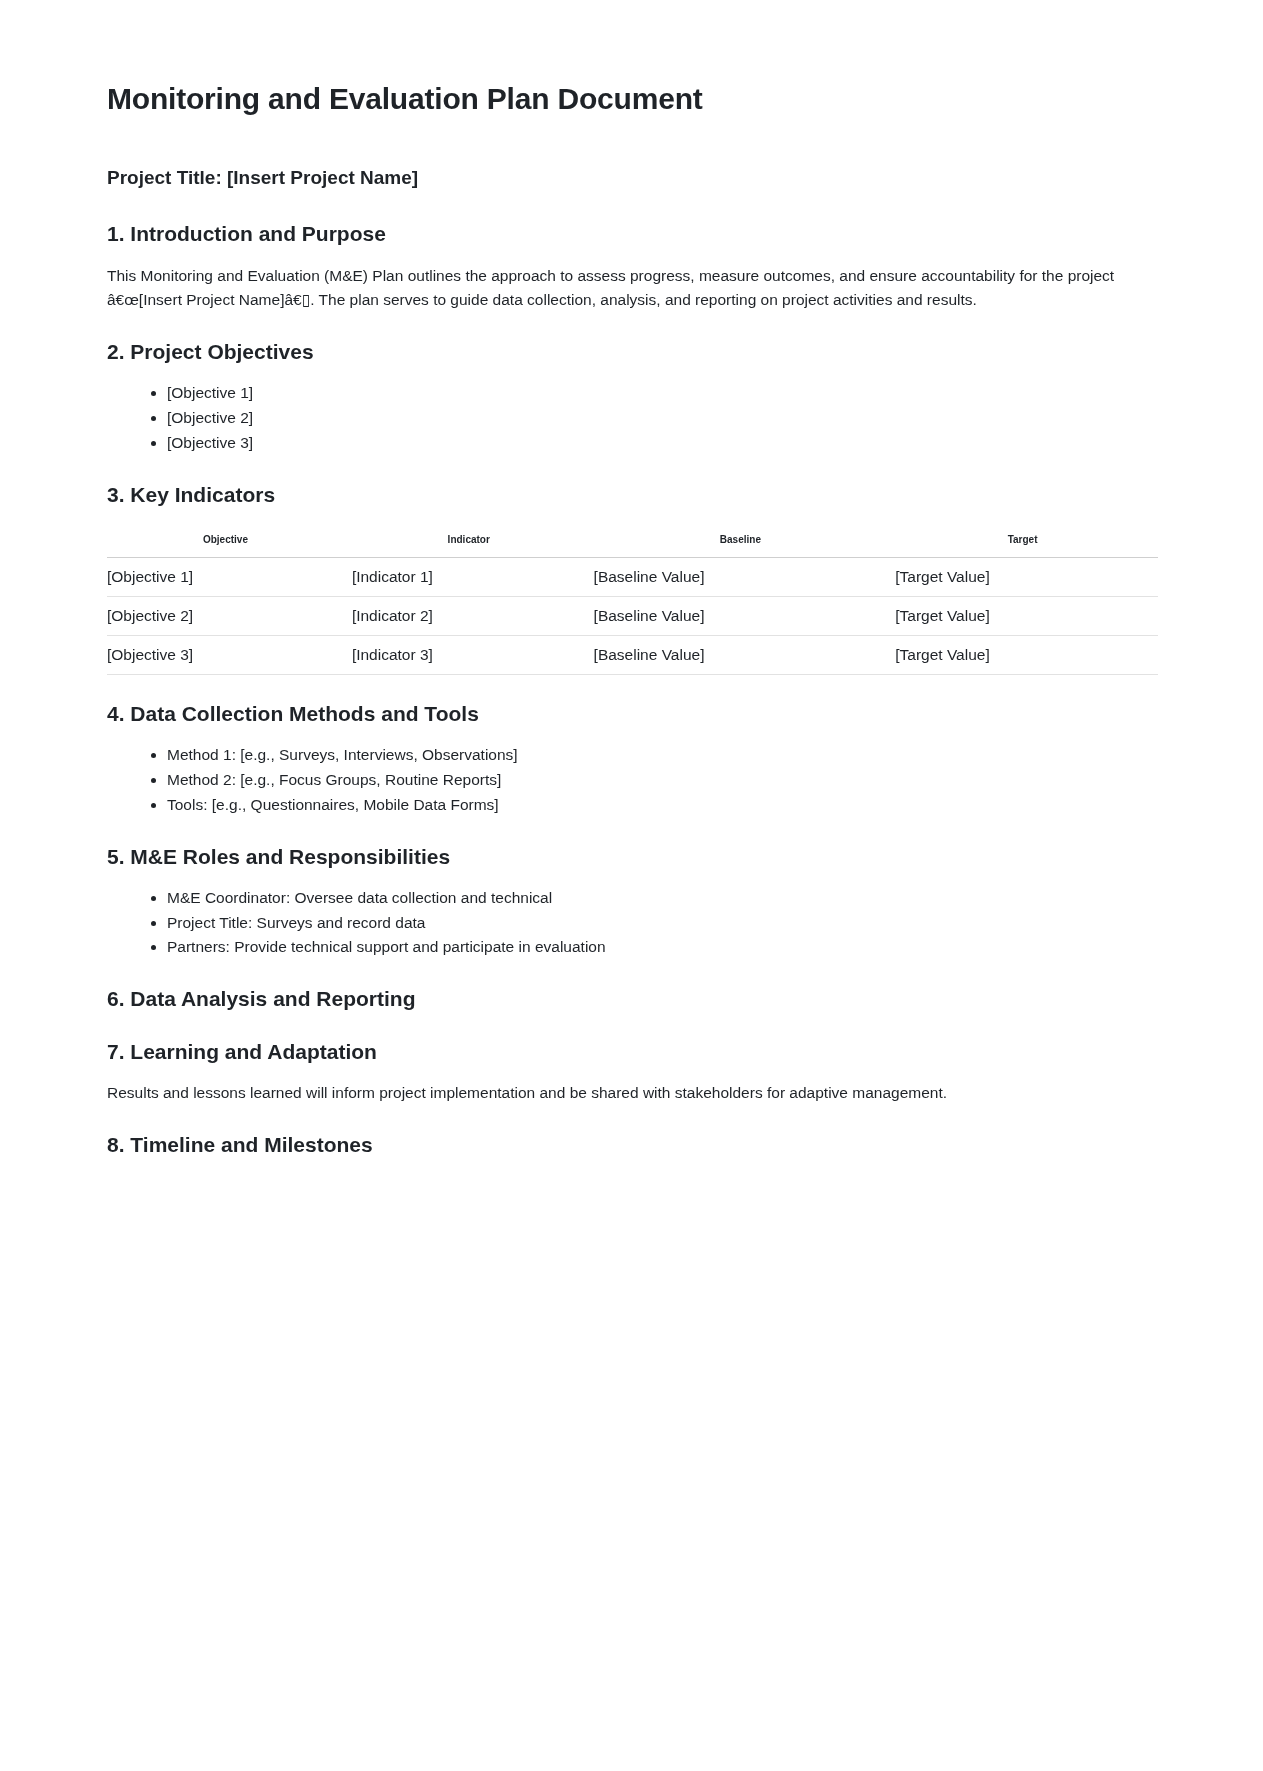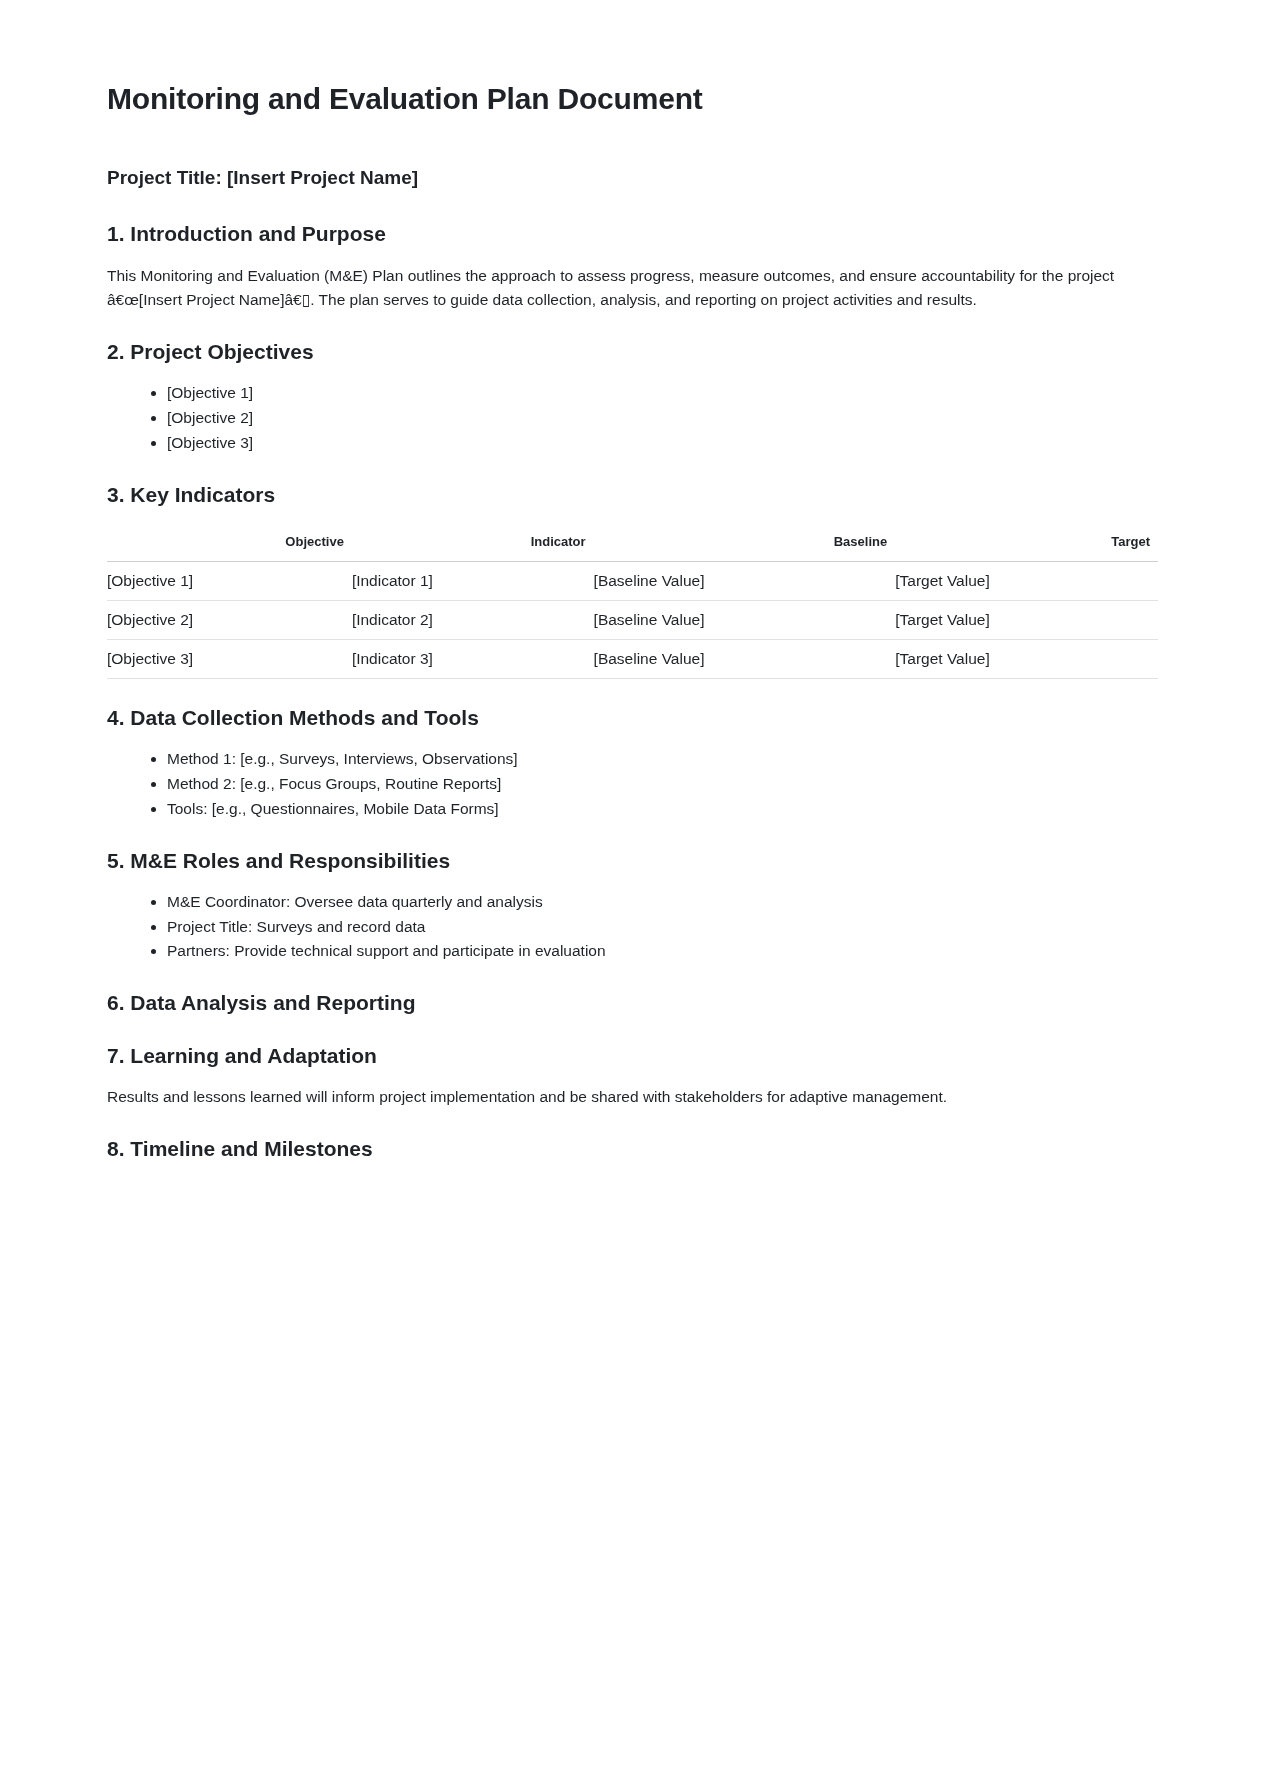--- a/index.html
+++ b/index.html
@@ -53,22 +53,22 @@
   ul.doc-list li .li-label {
     font-weight: 400;
   }
   table.indicators-table {
     width: 100%;
     border-collapse: collapse;
     margin: 4px 0 6px 0;
     table-layout: fixed;
   }
   table.indicators-table th {
-    text-align: right;
-    font-size: 13px;
+    text-align: center;
+    font-size: 10px;
     font-weight: 700;
     padding: 10px 8px 12px 0;
     border-bottom: 1px solid #cfcfcf;
   }
   table.indicators-table td {
     font-size: 15.5px;
     padding: 10px 8px 10px 0;
     border-bottom: 1px solid #e2e2e2;
   }
   col.c1 { width: 23.3%; }
@@ -135,21 +135,21 @@
 
   <h3 class="section-heading">4. Data Collection Methods and Tools</h3>
   <ul class="doc-list">
     <li><span class="li-label">Method 1:</span><span> [e.g., Surveys, Interviews, Observations]</span></li>
     <li><span class="li-label">Method 2:</span><span> [e.g., Focus Groups, Routine Reports]</span></li>
     <li><span class="li-label">Tools:</span><span> [e.g., Questionnaires, Mobile Data Forms]</span></li>
   </ul>
 
   <h3 class="section-heading">5. M&amp;E Roles and Responsibilities</h3>
   <ul class="doc-list">
-    <li><span class="li-label">M&amp;E Coordinator:</span><span> Oversee data quarterly and analysis</span></li>
+    <li><span class="li-label">M&amp;E Coordinator:</span><span> Oversee data collection and technical</span></li>
     <li><span class="li-label">Project Title:</span><span> Surveys and record data</span></li>
     <li><span class="li-label">Partners:</span><span> Provide technical support and participate in evaluation</span></li>
   </ul>
 
   <h3 class="section-heading">6. Data Analysis and Reporting</h3>
 
   <h3 class="section-heading">7. Learning and Adaptation</h3>
   <p class="body-text">Results and lessons learned will inform project implementation and be shared with stakeholders for adaptive management.</p>
 
   <h3 class="section-heading">8. Timeline and Milestones</h3>

